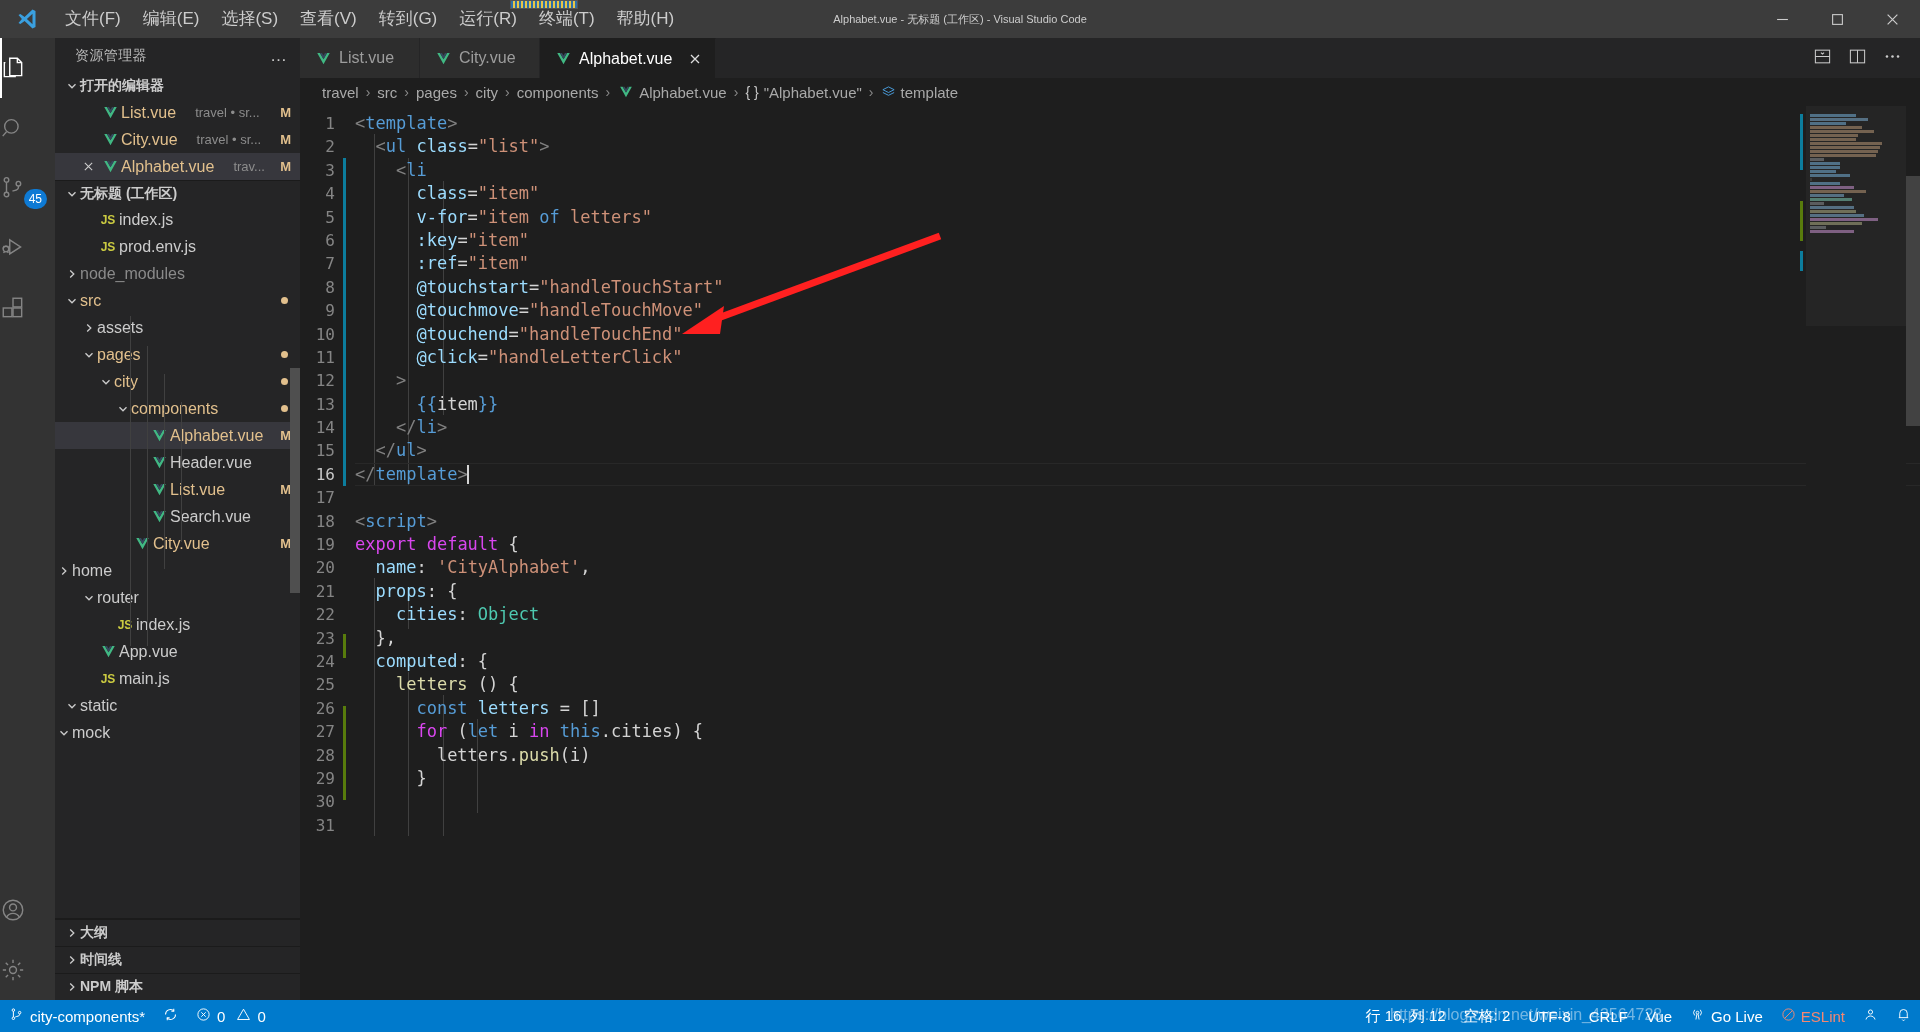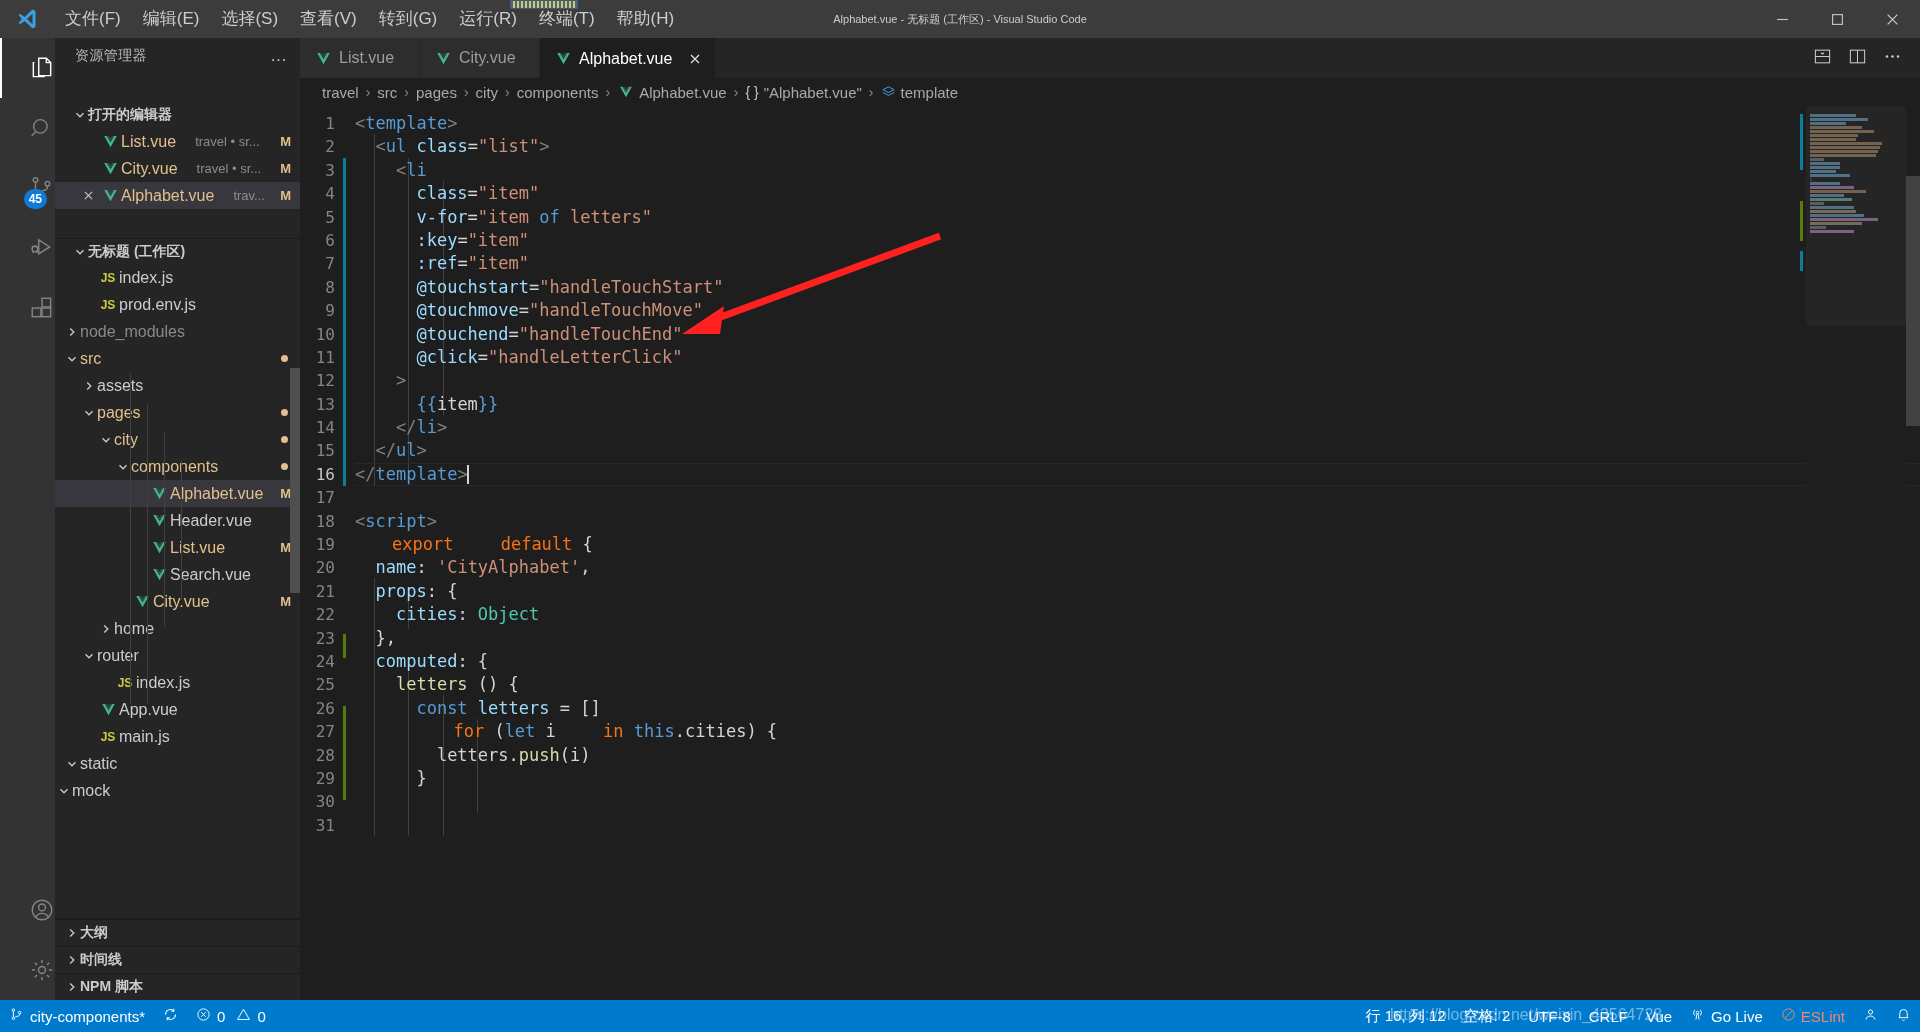--- a/index.html
+++ b/index.html
@@ -41,22 +41,22 @@
 
   
   .body { flex:1 1 auto; display:flex; min-height:0; }
 
   
   .activitybar {
     width:55px; background:#333333; display:flex; flex-direction:column;
     align-items:center; flex:0 0 55px;
   }
   .act-icon {
-    width:55px; height:60px; display:flex; align-items:center; justify-content:flex-end;
-    position:relative; color:#858585; cursor:pointer;font-weight:bold;
+    width:55px; height:60px; display:flex; align-items:center; justify-content:flex-start;
+    position:relative; color:#858585; cursor:pointer;
   }
   .act-icon svg { width:26px; height:26px; }
   .act-icon.active { color:#ffffff; }
   .act-icon.active::before {
     content:""; position:absolute; left:0; top:0; bottom:0; width:2px; background:#ffffff;
   }
   .act-badge {
     position:absolute; right:8px; bottom:9px; min-width:20px; height:20px;
     border-radius:10px; background:#0e7ad4; color:#fff; font-size:12px;
     display:flex; align-items:center; justify-content:center; padding:0 5px;
@@ -68,22 +68,22 @@
     width:245px; background:#252526; flex:0 0 245px; display:flex; flex-direction:column;
     position:relative; overflow:hidden;
   }
   .sb-title {
     height:35px; display:flex; align-items:center; padding:0 12px 0 20px;
     font-size:14px; color:#bbbbbb; letter-spacing:.4px;
   }
   .sb-title .dots { margin-left:auto; font-size:17px; color:#cccccc; letter-spacing:1px; }
 
   .sb-section-head {
-    height:26px; display:flex; align-items:center; padding-left:16px;
-    font-size:14px; font-weight:bold; color:#cccccc; cursor:pointer;margin-top:29px;
+    height:26px; display:flex; align-items:center; padding-left:8px;
+    font-size:14px; font-weight:bold; color:#cccccc; cursor:pointer;
   }
   .chev { width:17px; display:inline-flex; align-items:center; justify-content:center; color:#cccccc; }
   .chev svg { width:12px; height:12px; }
 
   .row {
     height:27px; display:flex; align-items:center; font-size:16px;
     white-space:nowrap; cursor:pointer; position:relative;
   }
   .row.selected { background:#37373d; }
   .row .close-x { width:22px; display:flex; align-items:center; justify-content:center; color:#cccccc; }
@@ -165,21 +165,21 @@
     display:inline-block; width:2px; height:19px; background:#d4d4d4;
     vertical-align:-4px; margin-left:-1px;
   }
 
   
   .t-tag { color:#569cd6; }
   .t-punc { color:#808080; }
   .t-attr { color:#9cdcfe; }
   .t-str { color:#ce9178; }
   .t-eq { color:#d4d4d4; }
-  .t-kw { color:#f97316;margin-left:37px; }
+  .t-kw { color:#d946ef; }
   .t-kw2 { color:#569cd6; }
   .t-prop { color:#9cdcfe; }
   .t-type { color:#4ec9b0; }
   .t-fn { color:#dcdcaa; }
   .t-plain { color:#d4d4d4; }
   .t-brace { color:#d4d4d4; }
   .t-interp { color:#569cd6; }
 
   .iguide {
     position:absolute; width:1px; background:#404040; pointer-events:none;
@@ -495,21 +495,21 @@
             <span class="chev"></span>
             <span class="vicon">
               <svg viewBox="0 0 24 24">
                 <path fill="#41b883" d="M2 3h4.2L12 13 17.8 3H22L12 21z"></path>
                 <path fill="#35495e" d="M6.4 3h3.2L12 7.2 14.4 3h3.2L12 13z"></path>
               </svg>
             </span>
             <span class="fname" style="color:#e2c08d">City.vue</span>
             <span class="mbadge">M</span>
           </div>
-          <div class="row" style="padding-left: 42px;">
+          <div class="row" style="">
             <span class="chev">
               <svg viewBox="0 0 12 12" fill="none" stroke="currentColor" stroke-width="1.3">
                 <path d="M4.2 2.5L7.8 6l-3.6 3.5"></path>
               </svg>
             </span>
             <span class="fname" style="color:#cccccc">home</span>
           </div>
           <div class="row" style="padding-left: 25px;">
             <span class="chev">
               <svg viewBox="0 0 12 12" fill="none" stroke="currentColor" stroke-width="1.3">

